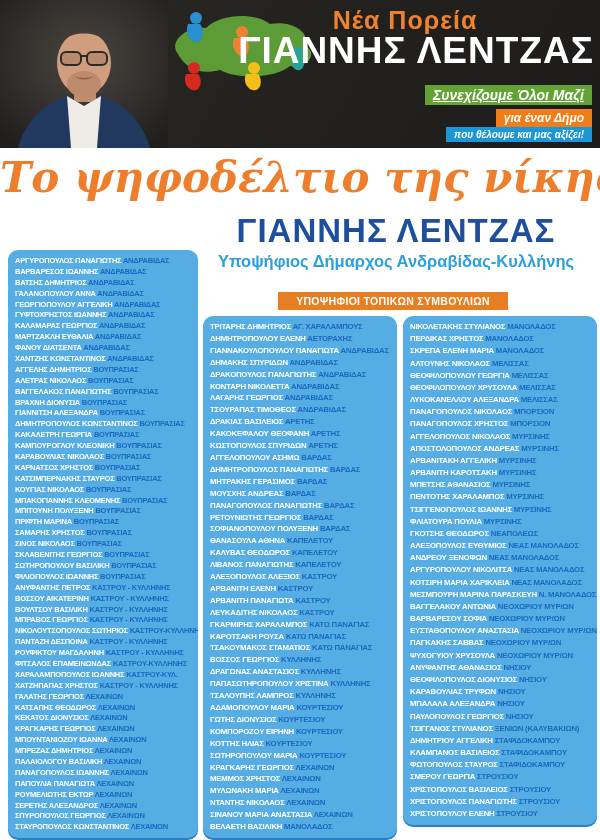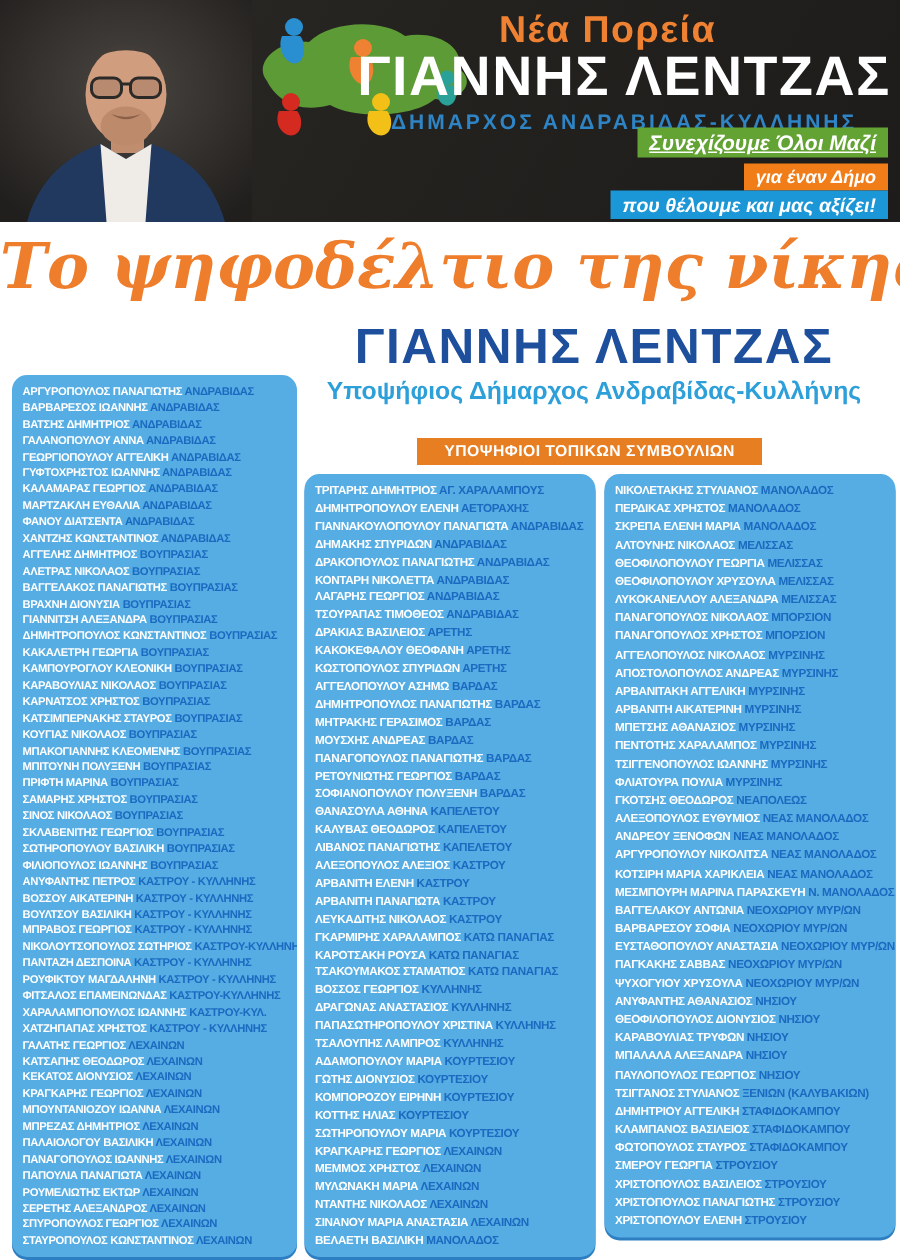--- a/index.html
+++ b/index.html
@@ -14,21 +14,21 @@
   .logo-title{position:absolute;left:300px;top:6px;width:210px;text-align:center;
        color:#ef8232;font-size:25px;font-weight:bold;letter-spacing:1px;}
   .hdr-name{position:absolute;left:232px;top:30px;width:368px;text-align:center;
        color:#ffffff;font-size:37px;font-weight:bold;letter-spacing:1px;white-space:nowrap;}
   .hdr-role{position:absolute;left:232px;top:73px;width:368px;text-align:center;
        color:#2e84c4;font-size:14px;font-weight:bold;letter-spacing:2px;white-space:nowrap;}
   .rib{position:absolute;right:8px;white-space:nowrap;color:#fff;font-weight:bold;
        padding:2px 8px;font-style:italic;}
   .rib-green{top:85px;background:#63a333;font-size:14px;text-decoration:underline;}
   .rib-orange{top:109px;background:#f07d17;font-size:12px;}
-  .rib-blue{top:127px;background:#1b96d6;font-size:13px;}
+  .rib-blue{top:127px;background:#1b96d6;font-size:10px;}
 
   
   .main-title{position:absolute;left:0;top:153px;width:600px;text-align:center;
        color:#ee7e2b;font-family:"DejaVu Serif",serif;font-style:italic;font-weight:bold;
        font-size:42px;white-space:nowrap;}
 
   
   .banner{position:absolute;color:#fff;font-weight:bold;text-align:center;}
   .banner-muni{left:8px;top:221px;width:184px;height:21px;line-height:21px;
        background:#7aa42c;font-size:9.5px;letter-spacing:.3px;}
@@ -105,21 +105,20 @@
         </g>
         <g>
           <circle cx="140" cy="50" r="5" fill="#2aa198"></circle>
           <path d="M134,55 C131,63 137,70 142,68 C147,66 147,58 144,55 Z" fill="#2aa198"></path>
         </g>
       </svg>
     </div>
 
     <div class="logo-title">Νέα Πορεία</div>
     <div class="hdr-name">ΓΙΑΝΝΗΣ ΛΕΝΤΖΑΣ</div>
-    <div class="hdr-role">ΔΗΜΑΡΧΟΣ ΑΝΔΡΑΒΙΔΑΣ-ΚΥΛΛΗΝΗΣ</div>
 
     <div class="rib rib-green">Συνεχίζουμε Όλοι Μαζί</div>
     <div class="rib rib-orange">για έναν Δήμο</div>
     <div class="rib rib-blue">που θέλουμε και μας αξίζει!</div>
   </header>
 
   <div class="main-title">Το ψηφοδέλτιο της νίκης!</div>
 
 
   <div class="center-name">ΓΙΑΝΝΗΣ ΛΕΝΤΖΑΣ</div>
@@ -233,21 +232,21 @@
       <div class="row"><span class="nm">ΣΚΡΕΠΑ ΕΛΕΝΗ ΜΑΡΙΑ</span> <span class="ar">ΜΑΝΟΛΑΔΟΣ</span></div>
       <div class="row"><span class="nm">ΑΛΤΟΥΝΗΣ ΝΙΚΟΛΑΟΣ</span> <span class="ar">ΜΕΛΙΣΣΑΣ</span></div>
       <div class="row"><span class="nm">ΘΕΟΦΙΛΟΠΟΥΛΟΥ ΓΕΩΡΓΙΑ</span> <span class="ar">ΜΕΛΙΣΣΑΣ</span></div>
       <div class="row"><span class="nm">ΘΕΟΦΙΛΟΠΟΥΛΟΥ ΧΡΥΣΟΥΛΑ</span> <span class="ar">ΜΕΛΙΣΣΑΣ</span></div>
       <div class="row"><span class="nm">ΛΥΚΟΚΑΝΕΛΛΟΥ ΑΛΕΞΑΝΔΡΑ</span> <span class="ar">ΜΕΛΙΣΣΑΣ</span></div>
       <div class="row"><span class="nm">ΠΑΝΑΓΟΠΟΥΛΟΣ ΝΙΚΟΛΑΟΣ</span> <span class="ar">ΜΠΟΡΣΙΟΝ</span></div>
       <div class="row"><span class="nm">ΠΑΝΑΓΟΠΟΥΛΟΣ ΧΡΗΣΤΟΣ</span> <span class="ar">ΜΠΟΡΣΙΟΝ</span></div>
       <div class="row"><span class="nm">ΑΓΓΕΛΟΠΟΥΛΟΣ ΝΙΚΟΛΑΟΣ</span> <span class="ar">ΜΥΡΣΙΝΗΣ</span></div>
       <div class="row"><span class="nm">ΑΠΟΣΤΟΛΟΠΟΥΛΟΣ ΑΝΔΡΕΑΣ</span> <span class="ar">ΜΥΡΣΙΝΗΣ</span></div>
       <div class="row"><span class="nm">ΑΡΒΑΝΙΤΑΚΗ ΑΓΓΕΛΙΚΗ</span> <span class="ar">ΜΥΡΣΙΝΗΣ</span></div>
-      <div class="row"><span class="nm">ΑΡΒΑΝΙΤΗ ΑΙΚΑΤΕΡΙΝΗ</span> <span class="ar">ΜΥΡΣΙΝΗΣ</span></div>
+      <div class="row"><span class="nm">ΑΡΒΑΝΙΤΗ ΚΑΡΟΤΣΑΚΗ</span> <span class="ar">ΜΥΡΣΙΝΗΣ</span></div>
       <div class="row"><span class="nm">ΜΠΕΤΣΗΣ ΑΘΑΝΑΣΙΟΣ</span> <span class="ar">ΜΥΡΣΙΝΗΣ</span></div>
       <div class="row"><span class="nm">ΠΕΝΤΟΤΗΣ ΧΑΡΑΛΑΜΠΟΣ</span> <span class="ar">ΜΥΡΣΙΝΗΣ</span></div>
       <div class="row"><span class="nm">ΤΣΙΓΓΕΝΟΠΟΥΛΟΣ ΙΩΑΝΝΗΣ</span> <span class="ar">ΜΥΡΣΙΝΗΣ</span></div>
       <div class="row"><span class="nm">ΦΛΙΑΤΟΥΡΑ ΠΟΥΛΙΑ</span> <span class="ar">ΜΥΡΣΙΝΗΣ</span></div>
       <div class="row"><span class="nm">ΓΚΟΤΣΗΣ ΘΕΟΔΩΡΟΣ</span> <span class="ar">ΝΕΑΠΟΛΕΩΣ</span></div>
       <div class="row"><span class="nm">ΑΛΕΞΟΠΟΥΛΟΣ ΕΥΘΥΜΙΟΣ</span> <span class="ar">ΝΕΑΣ ΜΑΝΟΛΑΔΟΣ</span></div>
       <div class="row"><span class="nm">ΑΝΔΡΕΟΥ ΞΕΝΟΦΩΝ</span> <span class="ar">ΝΕΑΣ ΜΑΝΟΛΑΔΟΣ</span></div>
       <div class="row"><span class="nm">ΑΡΓΥΡΟΠΟΥΛΟΥ ΝΙΚΟΛΙΤΣΑ</span> <span class="ar">ΝΕΑΣ ΜΑΝΟΛΑΔΟΣ</span></div>
       <div class="row"><span class="nm">ΚΟΤΣΙΡΗ ΜΑΡΙΑ ΧΑΡΙΚΛΕΙΑ</span> <span class="ar">ΝΕΑΣ ΜΑΝΟΛΑΔΟΣ</span></div>
       <div class="row"><span class="nm">ΜΕΣΜΠΟΥΡΗ ΜΑΡΙΝΑ ΠΑΡΑΣΚΕΥΗ</span> <span class="ar">Ν. ΜΑΝΟΛΑΔΟΣ</span></div>

